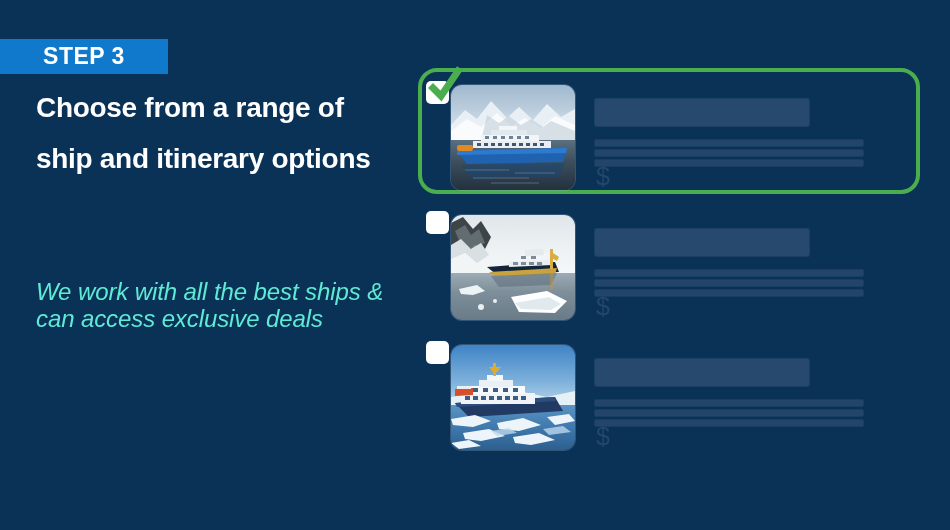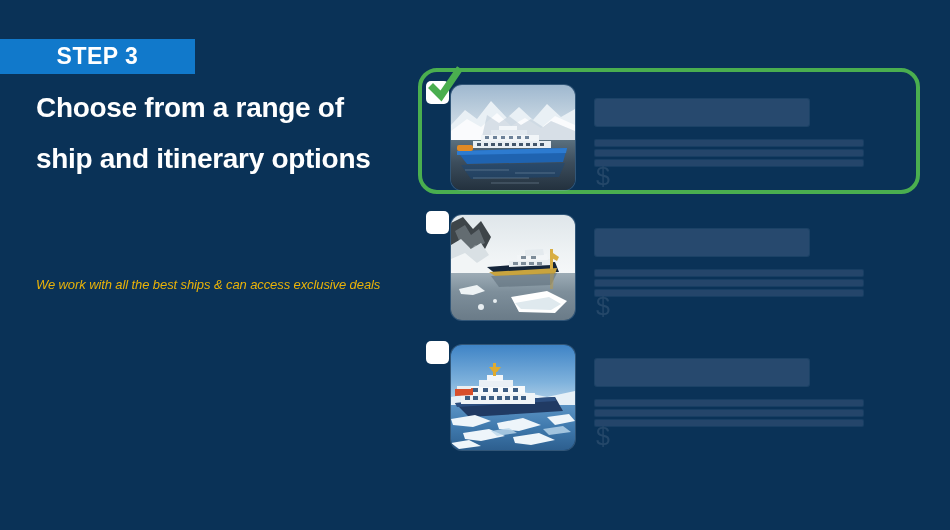--- a/index.html
+++ b/index.html
@@ -21,21 +21,21 @@
     position: absolute;
     left: 0;
     top: 0;
     width: 420px;
     height: 530px;
   }
   .step-badge {
     position: absolute;
     left: 0;
     top: 39px;
-    width: 195px;
+    width: 168px;
     height: 35px;
     background: #1179cb;
     display: flex;
     align-items: center;
     justify-content: center;
   }
   .step-badge-label {
     color: #ffffff;
     font-size: 23px;
     font-weight: bold;
@@ -49,24 +49,24 @@
     width: 360px;
     color: #ffffff;
     font-size: 28px;
     font-weight: bold;
     line-height: 51px;
     letter-spacing: -0.3px;
   }
   .subhead {
     position: absolute;
     left: 36px;
-    top: 271px;
+    top: 278px;
     width: 380px;
-    color: #eab308;
-    font-size: 13px;
+    color: #5eead4;
+    font-size: 24px;
     font-style: italic;
     font-weight: normal;
     line-height: 27px;
     letter-spacing: -0.1px;
   }
 
   
   .card-list {
     position: absolute;
     left: 418px;

